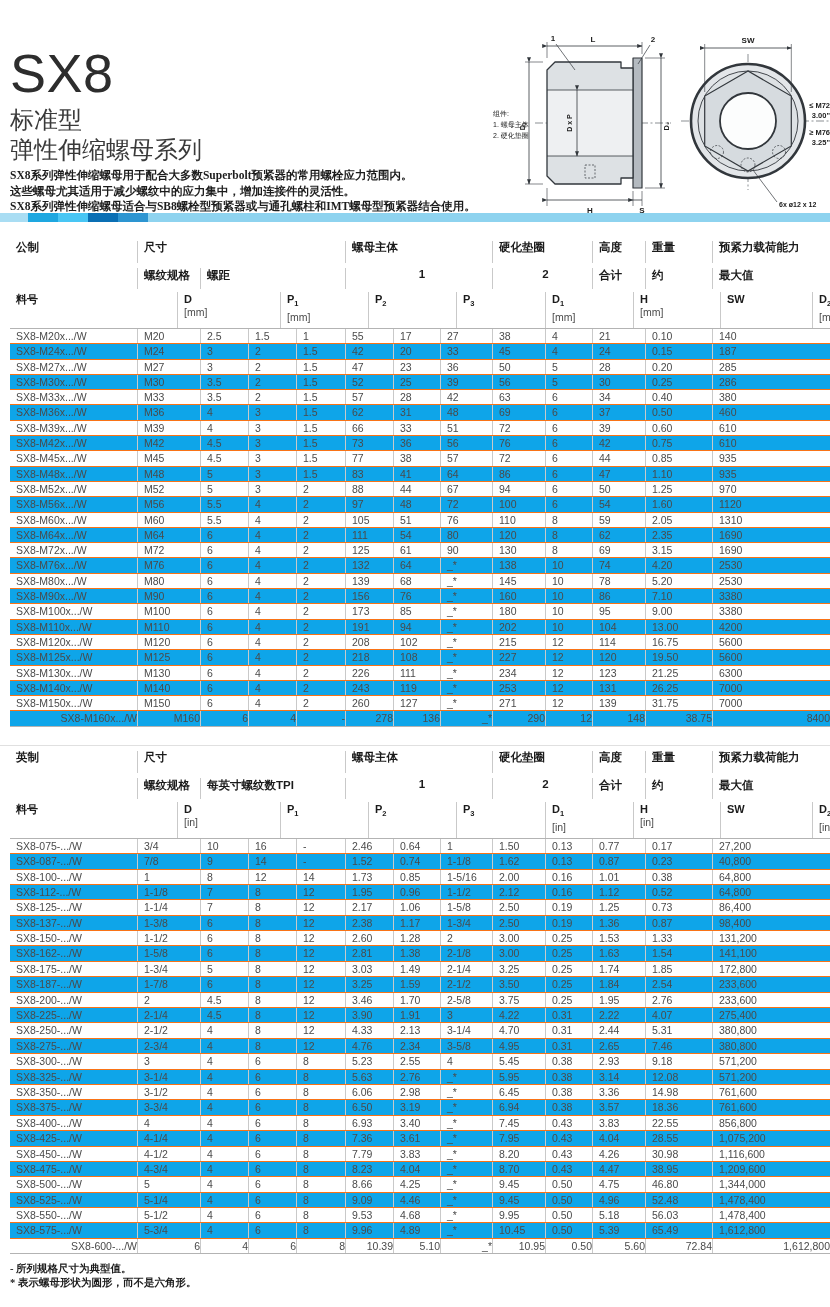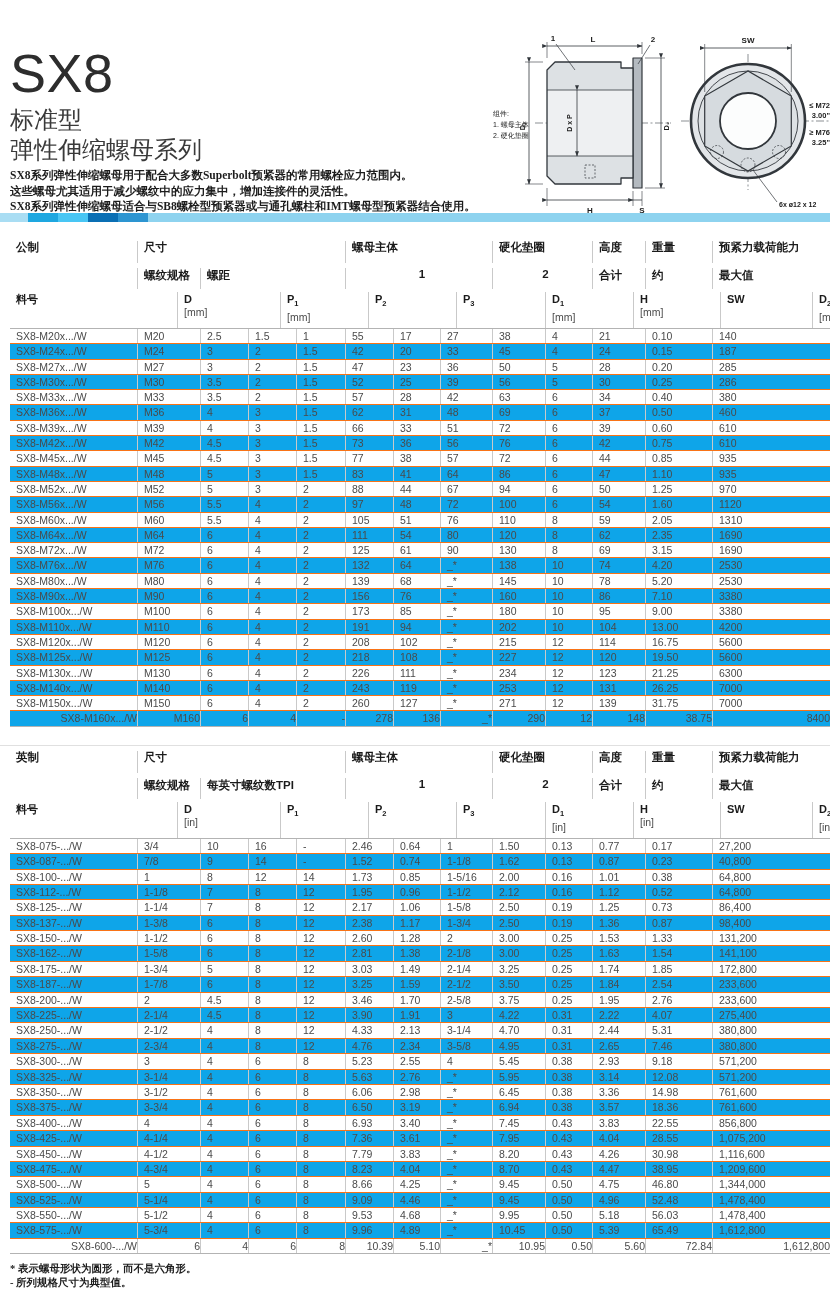--- a/index.html
+++ b/index.html
@@ -1086,16 +1086,16 @@
           <div class="c bl">10.95</div>
           <div class="c bl">0.50</div>
           <div class="c bl">5.60</div>
           <div class="c bl">72.84</div>
           <div class="c bl">1,612,800</div>
         </div>
       </div>
   </section>
 
   <div class="footnotes">
+    <div>- 所列规格尺寸为典型值。</div>
     <div>* 表示螺母形状为圆形，而不是六角形。</div>
-    <div>- 所列规格尺寸为典型值。</div>
   </div>
 </div>
 
 </body></html>

